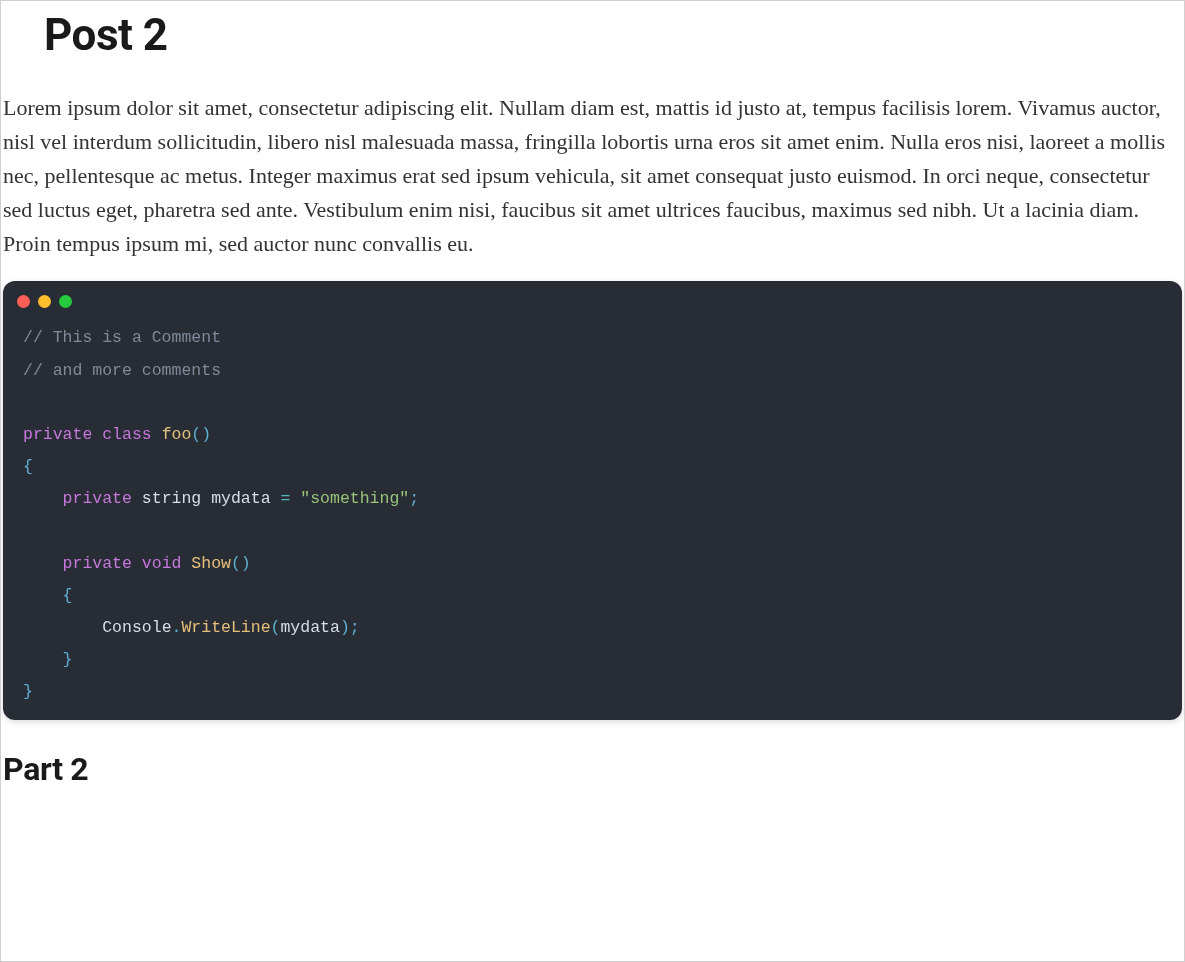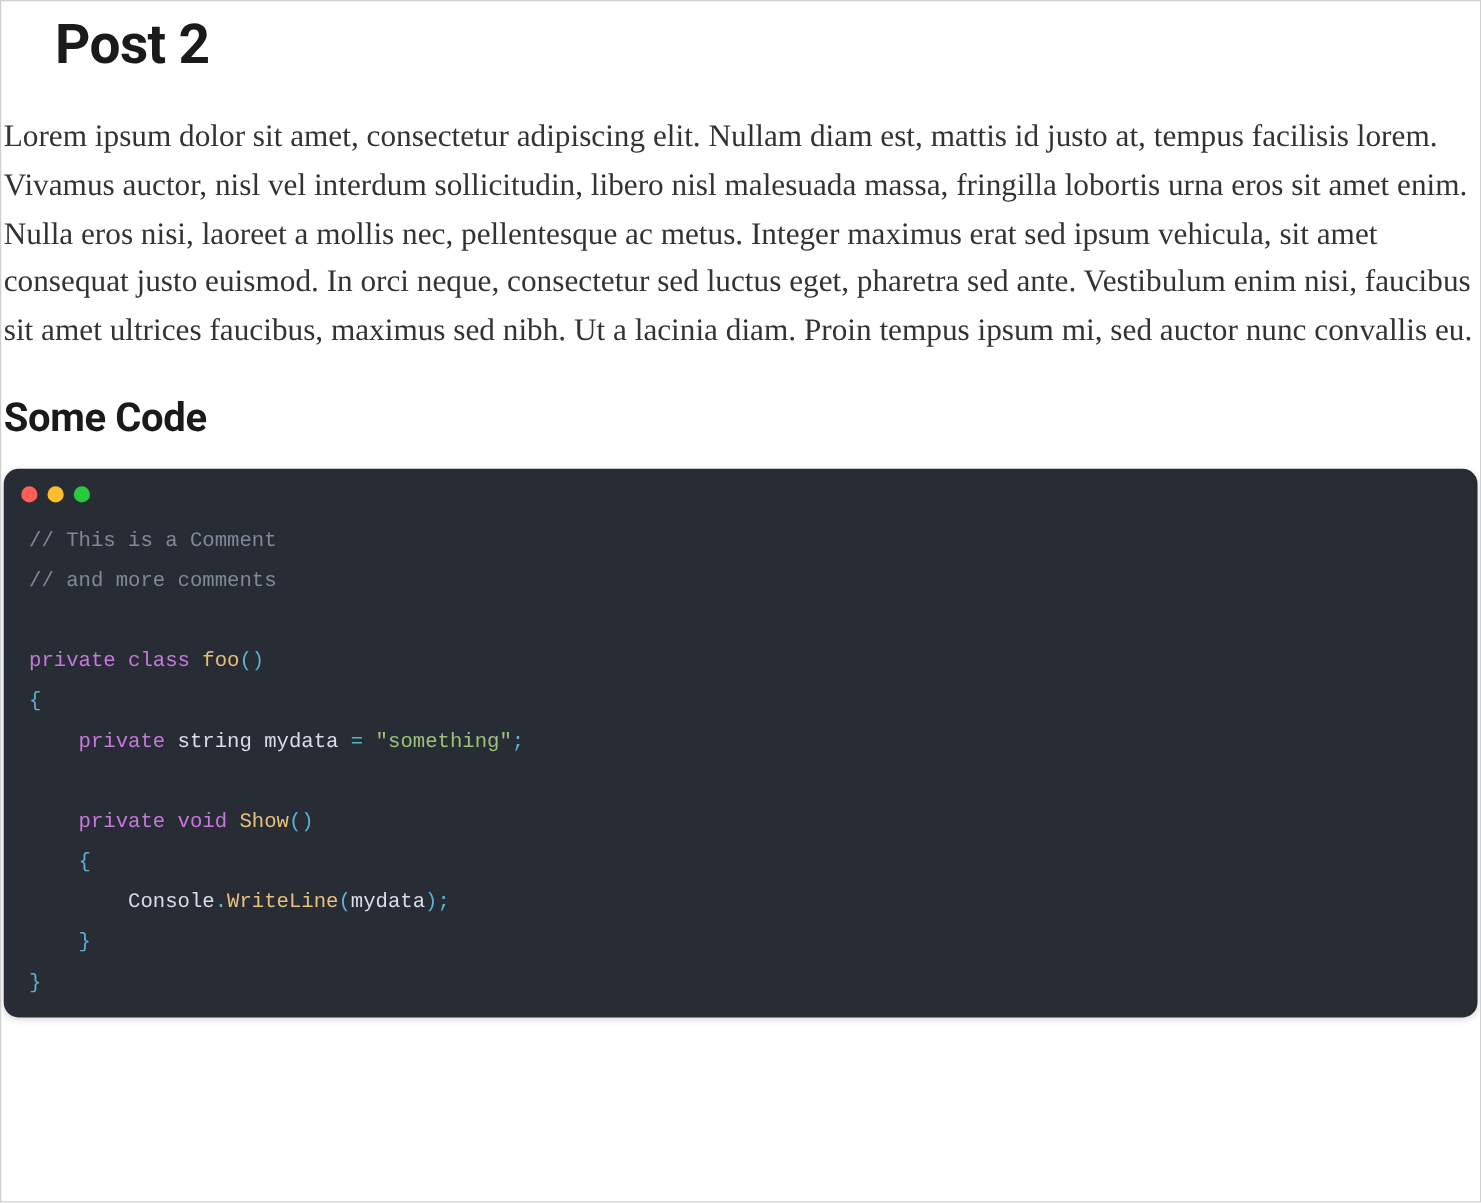--- a/index.html
+++ b/index.html
@@ -29,21 +29,21 @@
     }
     h2 {
       font-size: 32px;
       font-weight: 700;
       margin-top: 30px;
       margin-bottom: 22px;
       letter-spacing: -0.3px;
     }
     p.body-text {
       font-family: Georgia, 'Times New Roman', Times, serif;
-      font-size: 25px;
+      font-size: 22px;
       line-height: 1.55;
       color: #333;
       margin-bottom: 20px;
       font-weight: 400;
     }
     .code-window {
       background: #282c34;
       border-radius: 12px;
       margin-top: 18px;
       margin-bottom: 18px;
@@ -97,21 +97,20 @@
 </head>
 <body>
 
 <div class="content">
 
   <h1>Post 2</h1>
 
 
   <p class="body-text">Lorem ipsum dolor sit amet, consectetur adipiscing elit. Nullam diam est, mattis id justo at, tempus facilisis lorem. Vivamus auctor, nisl vel interdum sollicitudin, libero nisl malesuada massa, fringilla lobortis urna eros sit amet enim. Nulla eros nisi, laoreet a mollis nec, pellentesque ac metus. Integer maximus erat sed ipsum vehicula, sit amet consequat justo euismod. In orci neque, consectetur sed luctus eget, pharetra sed ante. Vestibulum enim nisi, faucibus sit amet ultrices faucibus, maximus sed nibh. Ut a lacinia diam. Proin tempus ipsum mi, sed auctor nunc convallis eu.</p>
 
-  <h2>Some Code</h2>
 
   <div class="code-window">
     <div class="window-controls">
       <span class="dot dot-red"></span>
       <span class="dot dot-yellow"></span>
       <span class="dot dot-green"></span>
     </div>
     <div class="code-scroll">
 <pre><span class="tok-comment">// This is a Comment</span>
 <span class="tok-comment">// and more comments</span>
@@ -121,14 +120,15 @@
     <span class="tok-keyword">private</span> <span class="tok-base">string</span> <span class="tok-base">mydata</span> <span class="tok-operator">=</span> <span class="tok-string">"something"</span><span class="tok-punct">;</span>
 
     <span class="tok-keyword">private</span> <span class="tok-keyword">void</span> <span class="tok-func">Show</span><span class="tok-punct">(</span><span class="tok-punct">)</span>
     <span class="tok-punct">{</span>
         <span class="tok-base">Console</span><span class="tok-punct">.</span><span class="tok-method">WriteLine</span><span class="tok-punct">(</span><span class="tok-base">mydata</span><span class="tok-punct">)</span><span class="tok-punct">;</span>
     <span class="tok-punct">}</span>
 <span class="tok-punct">}</span></pre>
     </div>
   </div>
 
+  <h2>Part 2</h2>
 
 </div>
 
 </body></html>

